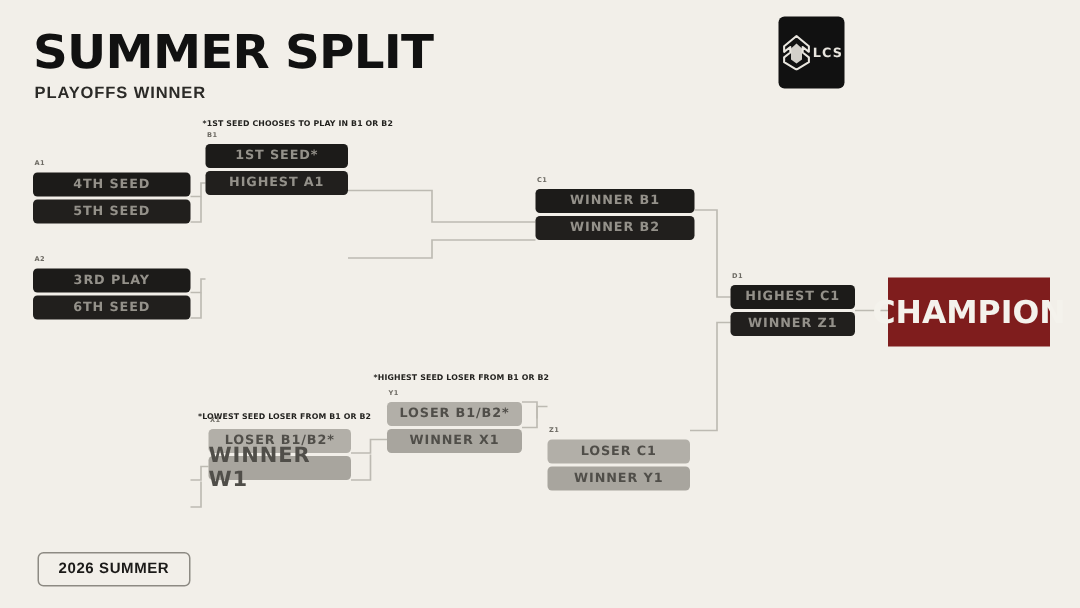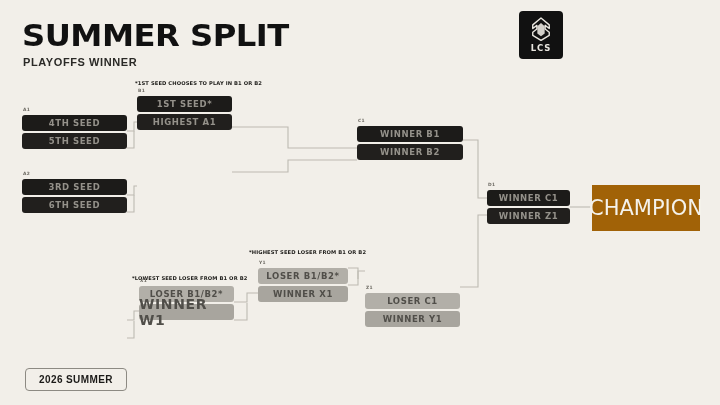--- a/index.html
+++ b/index.html
@@ -21,21 +21,21 @@
   .subtitle {
     position:absolute; left:23px; top:56px;
     font-size:11px; font-weight:bold; letter-spacing:0.6px;
     color:#2b2a27;
   }
 
   
   .logo-box {
     position:absolute; right:13px; top:11px;
     width:44px; height:48px; background:#111; border-radius:4px;
-    display:flex; flex-direction:column; align-items:center; justify-content:center;
+    display:flex; flex-direction:row; align-items:center; justify-content:center;
   }
   .logo-mark { width:22px; height:24px; }
   .logo-text {
     color:#e9e6df; font-size:8.5px; font-weight:bold; letter-spacing:0.8px;
     margin-top:2px; font-family:"DejaVu Sans", sans-serif;
   }
 
   
   .lines { position:absolute; left:0; top:0; width:720px; height:405px; pointer-events:none; }
 
@@ -58,23 +58,23 @@
     border-radius:3px;
   }
   .dark .slot { background:#1c1b19; color:#94918a; }
   .dark .slot.lower { background:#211f1d; }
   .gray .slot { background:#b2afa8; color:#504e49; }
   .gray .slot.lower { background:#a8a59e; }
   .slot + .slot { margin-top:2px; }
 
   
   .champion {
-    position:absolute; background:#a16207; border-radius:0;
+    position:absolute; background:#7f1d1d; border-radius:0;
     display:flex; align-items:center; justify-content:center;
-    color:#f4f2ec; font-weight:normal;
+    color:#f4f2ec; font-weight:bold;
     font-family:"DejaVu Sans", sans-serif;
   }
 
   
   .season {
     position:absolute; left:25px; top:368px;
     padding:5px 13px; border:1px solid #8d8a83; border-radius:4px;
     font-size:10px; font-weight:bold; letter-spacing:0.4px;
     color:#1b1a18; background:transparent;
   }
@@ -126,42 +126,42 @@
   </svg>
 
   <div class="match dark" style="left:22px; top:115px; width:105px;">
     <div class="mlabel">A1</div>
     <div class="slot" style="height:16px; font-size:8.5px;">4TH SEED</div>
     <div class="slot lower" style="height:16px; font-size:8.5px;">5TH SEED</div>
   </div>
 
   <div class="match dark" style="left:22px; top:179px; width:105px;">
     <div class="mlabel">A2</div>
-    <div class="slot" style="height:16px; font-size:8.5px;">3RD SEED</div>
+    <div class="slot" style="height:16px; font-size:8.5px;">3RD PLAY</div>
     <div class="slot lower" style="height:16px; font-size:8.5px;">6TH SEED</div>
   </div>
 
   <div class="note" style="left:135px; top:80px;">*1ST SEED CHOOSES TO PLAY IN B1 OR B2</div>
 
   <div class="match dark" style="left:137px; top:96px; width:95px;">
     <div class="mlabel">B1</div>
     <div class="slot" style="height:16px; font-size:8.5px;">1ST SEED*</div>
     <div class="slot lower" style="height:16px; font-size:8.5px;">HIGHEST A1</div>
   </div>
 
 
   <div class="match dark" style="left:357px; top:126px; width:106px;">
     <div class="mlabel">C1</div>
     <div class="slot" style="height:16px; font-size:8.5px;">WINNER B1</div>
     <div class="slot lower" style="height:16px; font-size:8.5px;">WINNER B2</div>
   </div>
 
   <div class="match dark" style="left:487px; top:190px; width:83px;">
     <div class="mlabel">D1</div>
-    <div class="slot" style="height:16px; font-size:8.5px;">WINNER C1</div>
+    <div class="slot" style="height:16px; font-size:8.5px;">HIGHEST C1</div>
     <div class="slot lower" style="height:16px; font-size:8.5px;">WINNER Z1</div>
   </div>
 
   <div class="champion" style="left:592px; top:185px; width:108px; height:46px; font-size:21px; letter-spacing:0px;">CHAMPION</div>
 
 
   <div class="note" style="left:132px; top:275px;">*LOWEST SEED LOSER FROM B1 OR B2</div>
 
   <div class="match gray" style="left:139px; top:286px; width:95px;">
     <div class="mlabel">X1</div>

